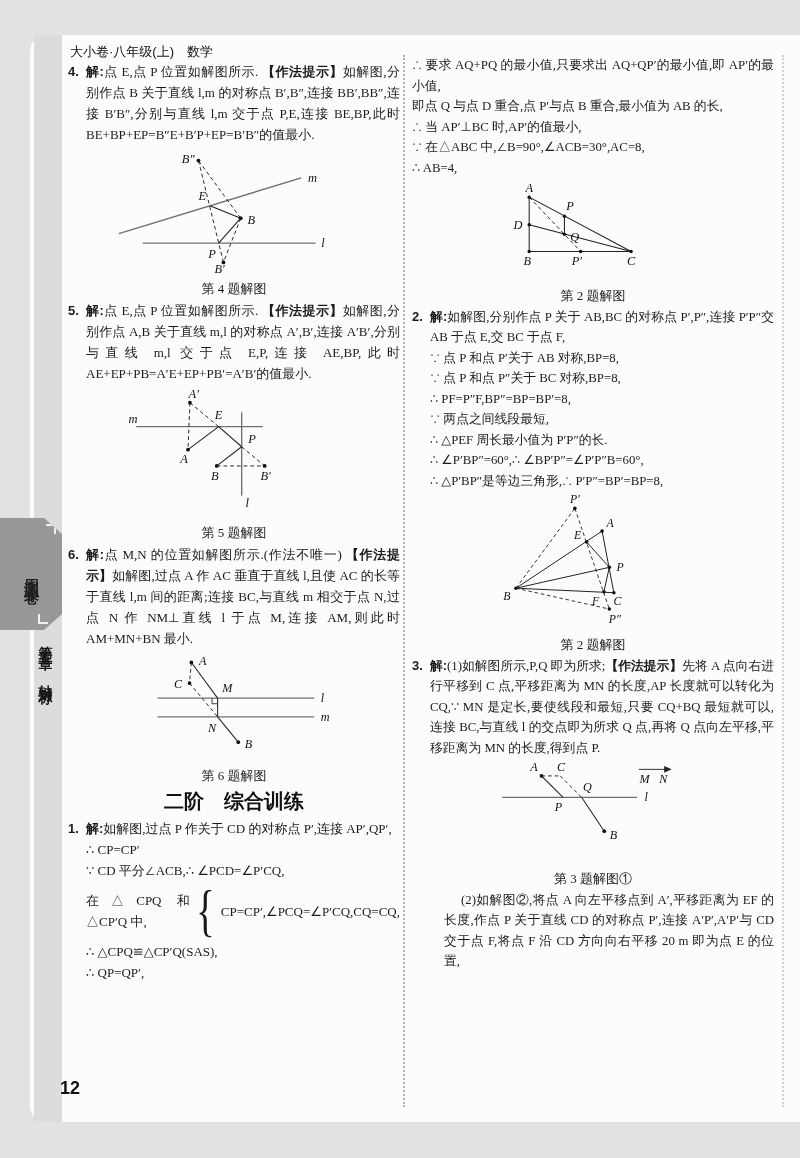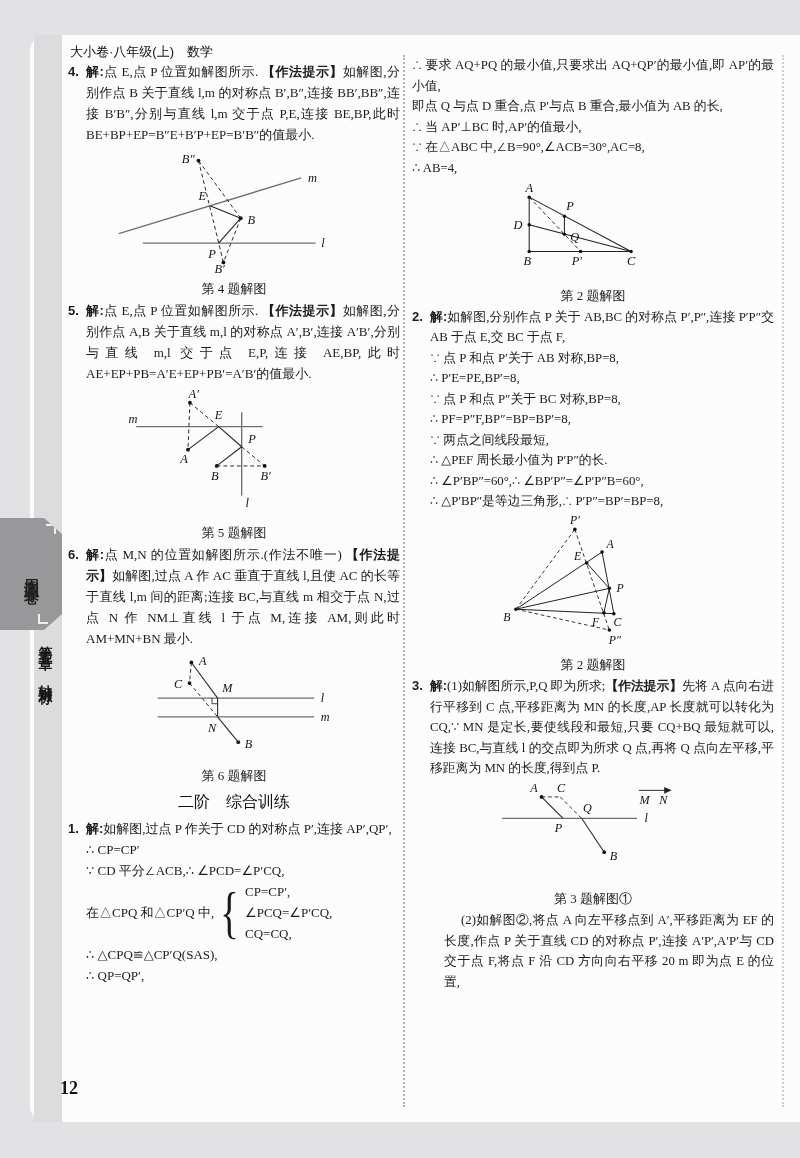--- a/index.html
+++ b/index.html
@@ -21,25 +21,25 @@
   .col{position:absolute;font-size:13px;line-height:21px;color:#1b1b1b;text-align:justify;}
   .col-left{left:38px;top:26px;width:332px;}
   .col-right{left:382px;top:20px;width:362px;font-size:12.8px;line-height:20.5px;}
   .item{display:flex;margin:0;}
   .item .num{flex:0 0 18px;font-family:"Liberation Sans",sans-serif;font-weight:700;font-size:13px;}
   .item .body{flex:1;}
   b.hard{font-family:"Liberation Sans",sans-serif;font-weight:700;}
   .fig{text-align:center;margin:4px 0 2px 0;}
   .fig svg{display:inline-block;}
   .fig .caption{font-size:13px;line-height:18px;color:#1b1b1b;text-align:center;}
-  .section-title{text-align:center;font-family:"Liberation Sans",sans-serif;font-weight:400;font-size:16px;margin:6px 0 6px 0;color:#111;}
+  .section-title{text-align:center;font-family:"Liberation Sans",sans-serif;font-weight:700;font-size:20px;margin:6px 0 6px 0;color:#111;}
   .sys-row{display:flex;align-items:center;}
   .sys-row .brace{font-size:56px;font-weight:400;line-height:60px;margin:0 2px 0 2px;transform:scaleX(.7);color:#1b1b1b;}
-  .sys-lines{display:flex;flex-direction:column;line-height:21px;}
-  .pnum{position:absolute;left:30px;top:1043px;font-family:Liberation Serif, serif;font-weight:700;font-size:18px;color:#111;}
+  .sys-lines{display:flex;flex-direction:row;line-height:21px;}
+  .pnum{position:absolute;left:30px;top:1043px;font-family:Liberation Sans, sans-serif;font-weight:700;font-size:18px;color:#111;}
   .part2{text-indent:17px;margin-left:32px;}
   
   svg .geo{stroke:#222;stroke-width:1.1;fill:none;}
   svg .geo-d{stroke:#222;stroke-width:1;fill:none;stroke-dasharray:4 3;}
   svg .rule{stroke:#6f6f6f;stroke-width:1.4;fill:none;}
   svg .lbl{font-family:"Liberation Serif",serif;font-style:italic;font-size:13px;fill:#111;}
   svg .dot{fill:#111;}
 </style>
 </head>
 <body>
@@ -219,21 +219,20 @@
         <text class="lbl" x="160" y="89" text-anchor="middle">C</text>
       </svg>
       <div class="caption">第 2 题解图</div>
     </figure>
 
     <div class="item">
       <span class="num">2.</span>
       <div class="body">
         <div><b class="hard">解:</b><span>如解图,分别作点 P 关于 AB,BC 的对称点 P′,P″,连接 P′P″交 AB 于点 E,交 BC 于点 F,</span></div>
         <div>∵ 点 P 和点 P′关于 AB 对称,BP=8,</div>
-        <div>∴ P′E=PE,BP′=8,</div>
         <div>∵ 点 P 和点 P″关于 BC 对称,BP=8,</div>
         <div>∴ PF=P″F,BP″=BP=BP′=8,</div>
         <div>∵ 两点之间线段最短,</div>
         <div>∴ △PEF 周长最小值为 P′P″的长.</div>
         <div>∴ ∠P′BP″=60°,∴ ∠BP′P″=∠P′P″B=60°,</div>
         <div>∴ △P′BP″是等边三角形,∴ P′P″=BP′=BP=8,</div>
       </div>
     </div>
 
     <figure class="fig" style="margin:2px 0 2px 0">

